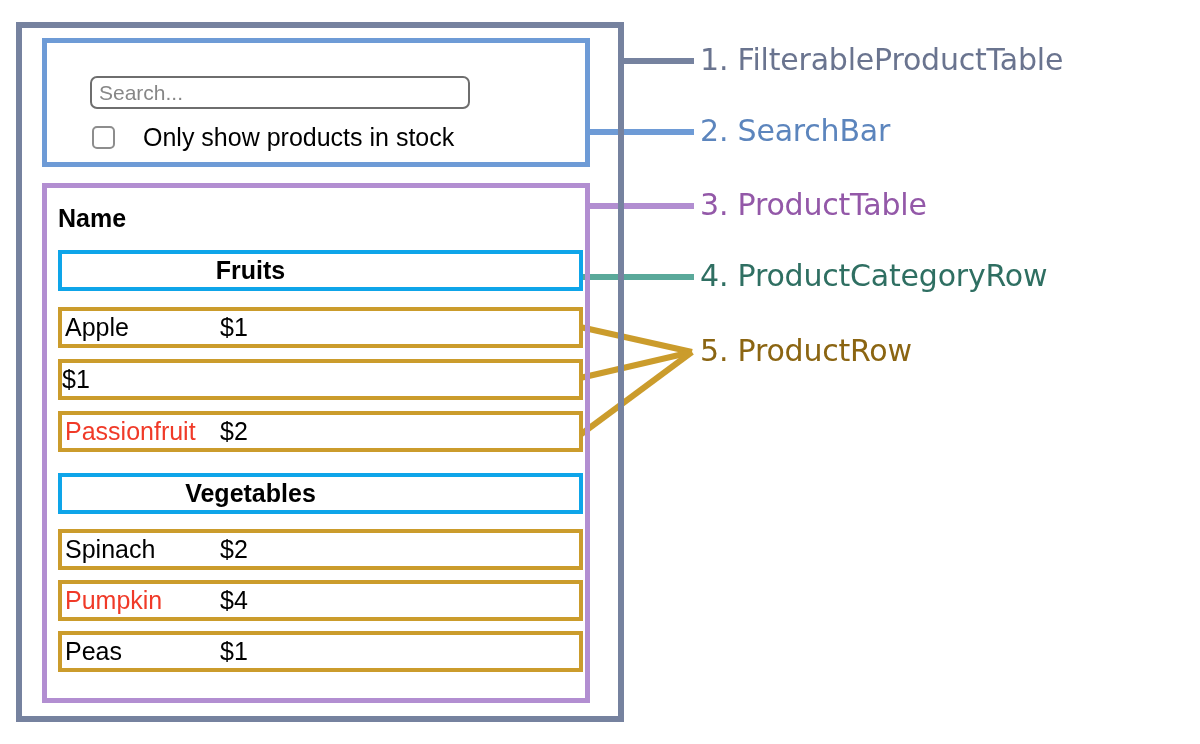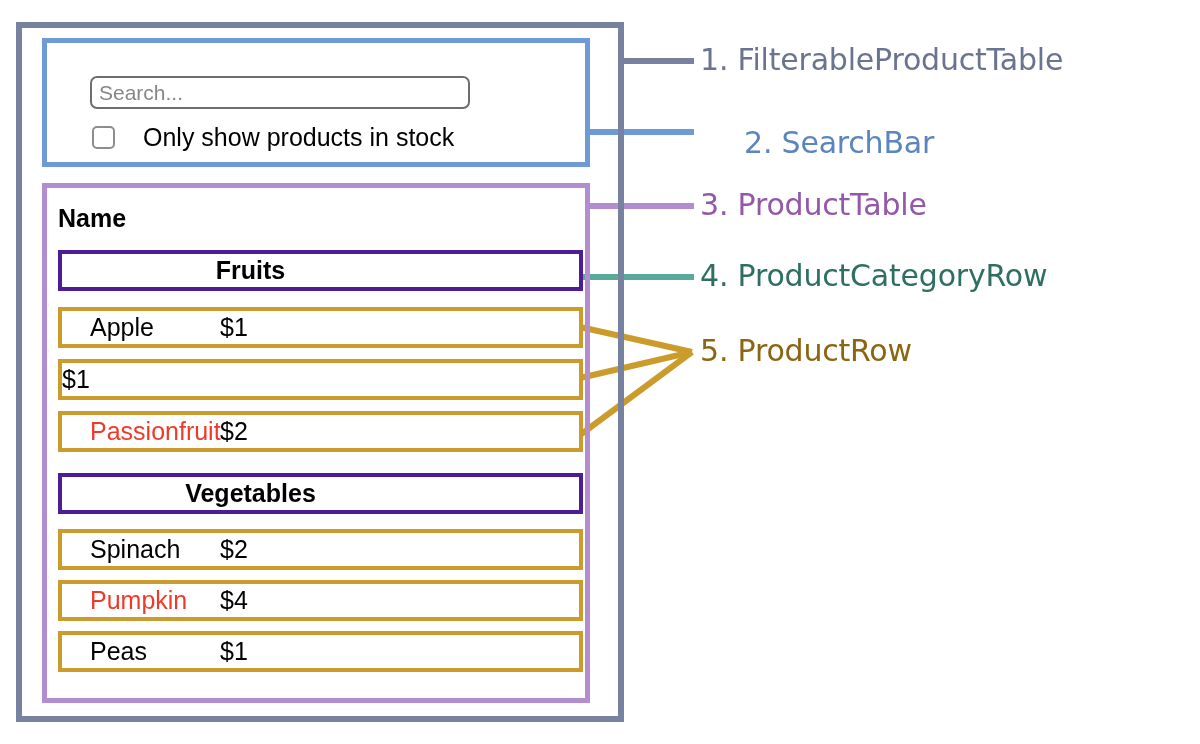--- a/index.html
+++ b/index.html
@@ -120,21 +120,21 @@
   }
   .col-name  { width: 270px; }
   .col-price { width: 180px; }
 
   .category-row {
     position: absolute;
     left: 58px;
     width: 525px;
     height: 41px;
     box-sizing: border-box;
-    border: 4px solid #4c1d95;
+    border: 4px solid #0ea5e9;
     background: #ffffff;
     display: flex;
     align-items: center;
   }
   .category-row .cat-label {
     width: 100%;
     text-align: center;
     font-family: "Liberation Sans", sans-serif;
     font-weight: bold;
     font-size: 25px;
@@ -149,21 +149,21 @@
     width: 525px;
     height: 41px;
     box-sizing: border-box;
     border: 4px solid #cb9c2c;
     background: #ffffff;
     display: flex;
     align-items: center;
   }
   .product-row .cell-name {
     width: 158px;
-    padding-left: 28px;
+    padding-left: 3px;
     box-sizing: border-box;
     font-family: "Liberation Sans", sans-serif;
     font-size: 25px;
     color: #000000;
     white-space: nowrap;
   }
   .product-row .cell-price {
     font-family: "Liberation Sans", sans-serif;
     font-size: 25px;
     color: #000000;
@@ -175,21 +175,21 @@
   .annotation {
     position: absolute;
     left: 700px;
     font-family: "DejaVu Sans", sans-serif;
     font-size: 30px;
     letter-spacing: -0.2px;
     white-space: nowrap;
     line-height: 1;
   }
   .a1 { top: 45px;  color: #6a748f; }
-  .a2 { top: 128px; color: #5c85bd; margin-left: 44px; }
+  .a2 { top: 116px; color: #5c85bd; }
   .a3 { top: 190px; color: #9358a8; }
   .a4 { top: 261px; color: #2f6f62; }
   .a5 { top: 336px; color: #8b6512; }
 </style>
 </head>
 <body>
 
 <svg id="diagram" viewBox="0 0 1200 744" xmlns="http://www.w3.org/2000/svg">
 
   <line x1="622" y1="61" x2="694" y2="61" stroke="#76829f" stroke-width="6"></line>

